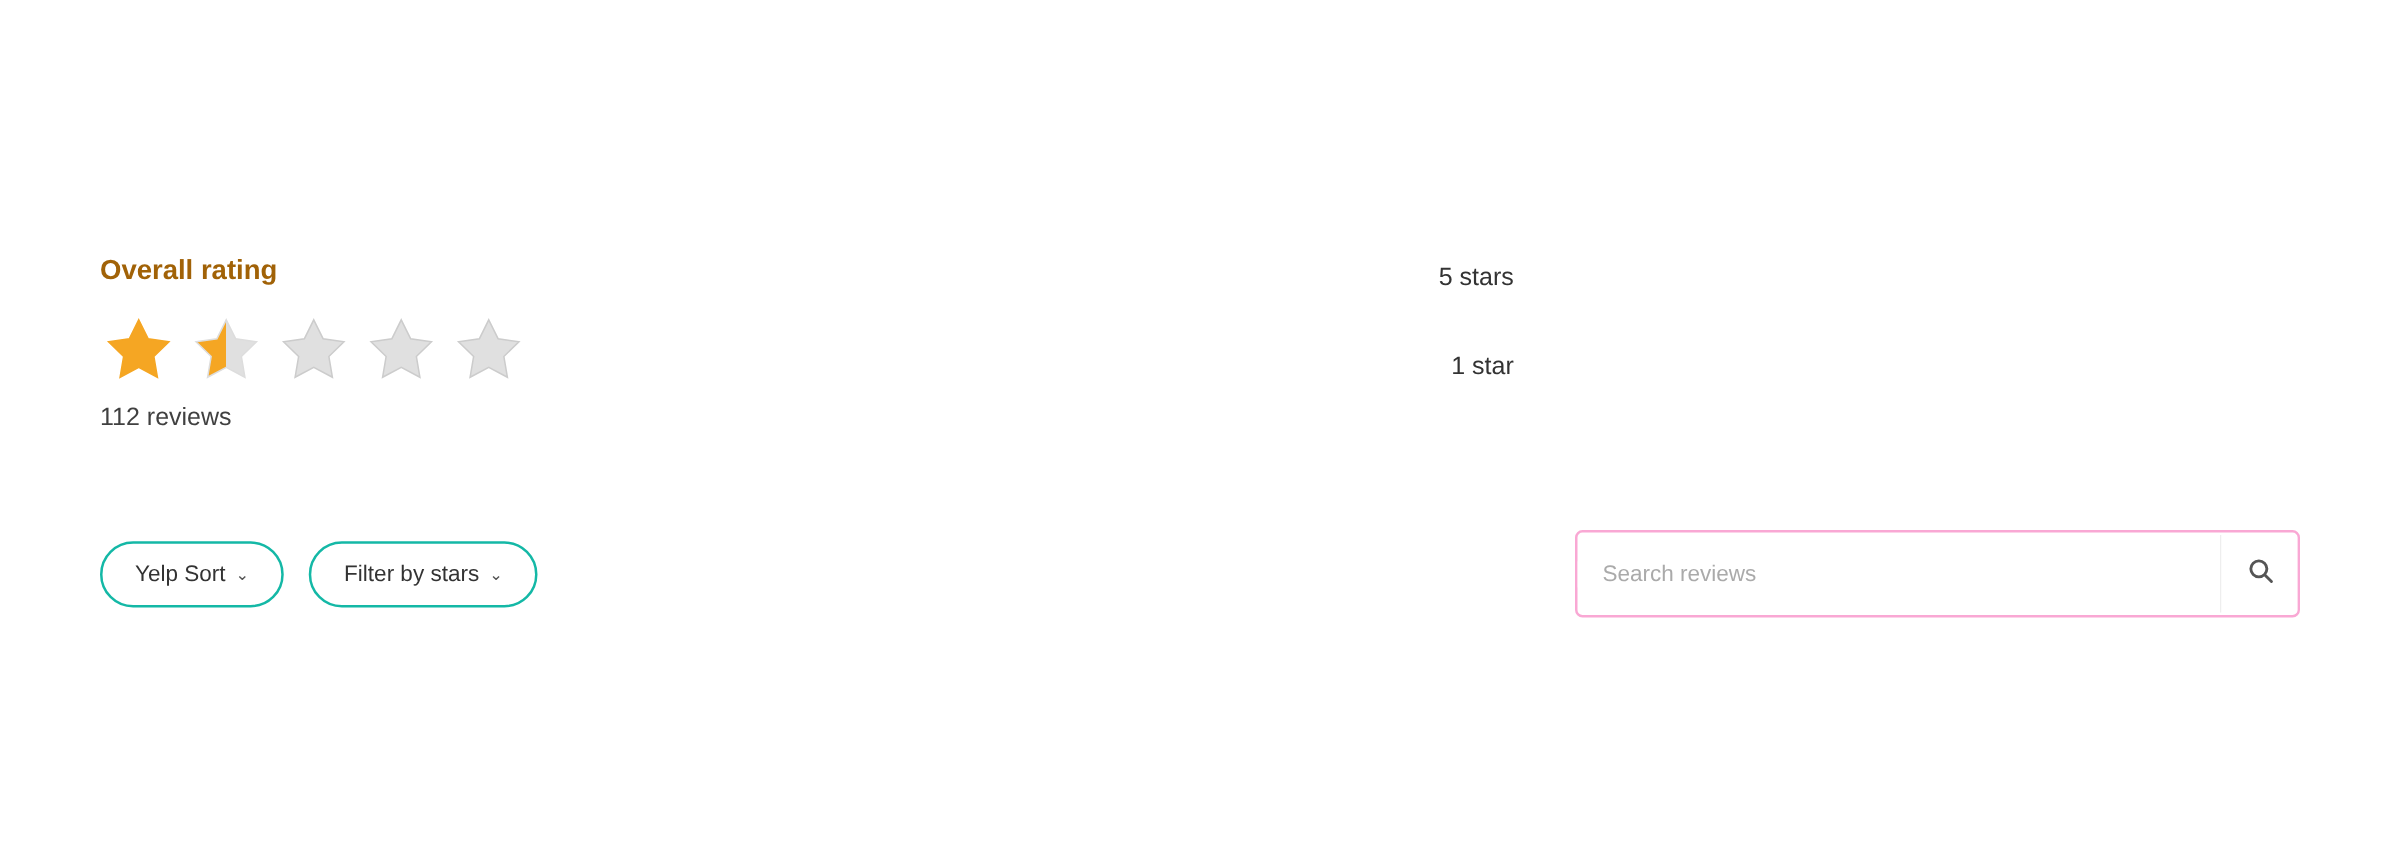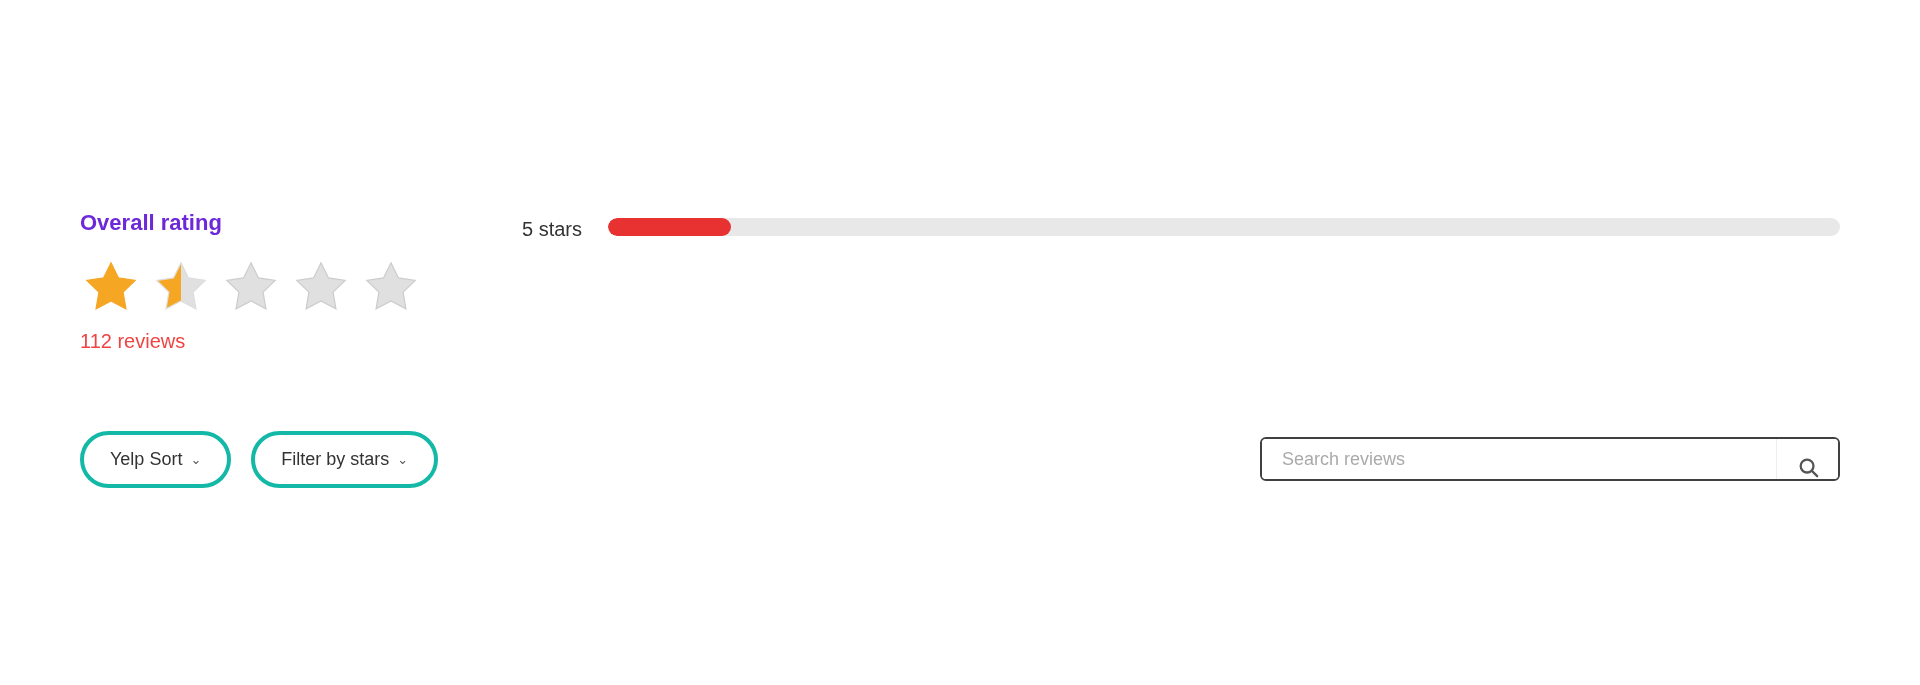--- a/index.html
+++ b/index.html
@@ -27,21 +27,21 @@
     }
 
     .overall-rating-section {
       min-width: 220px;
       flex-shrink: 0;
     }
 
     .overall-label {
       font-size: 22px;
       font-weight: 700;
-      color: #6d28d9;
+      color: #a16207;
       margin-bottom: 20px;
     }
 
     .stars-row {
       display: flex;
       gap: 8px;
       margin-bottom: 12px;
     }
 
     .star {
@@ -52,35 +52,37 @@
       justify-content: center;
     }
 
     .star svg {
       width: 58px;
       height: 58px;
     }
 
     .review-count {
       font-size: 20px;
-      color: #ef4444;
+      color: #404040;
       margin-top: 4px;
     }
 
     .rating-bars-section {
       flex: 1;
       display: flex;
       flex-direction: column;
       gap: 22px;
       padding-top: 8px;
     }
 
     .bar-row {
       display: flex;
+      align-items: center;
       gap: 26px;
+      flex-direction: column;
     }
 
     .bar-label {
       font-size: 20px;
       color: #333;
       width: 80px;
       text-align: right;
       flex-shrink: 0;
     }
 
@@ -103,45 +105,46 @@
       padding: 28px 80px;
       margin-top: 10px;
       gap: 20px;
     }
 
     .filter-btn {
       display: flex;
       align-items: center;
       gap: 8px;
       padding: 14px 26px;
-      border: 4px solid #14b8a6;
+      border: 2px solid #14b8a6;
       border-radius: 30px;
       background: #fff;
       font-size: 18px;
       color: #333;
       cursor: pointer;
       font-weight: 500;
     }
 
     .chevron-icon {
       font-size: 13px;
       color: #555;
     }
 
     .spacer {
       flex: 1;
     }
 
     .search-box {
       display: flex;
-      border: 2px solid #404040;
+      align-items: center;
+      border: 2px solid #f9a8d4;
       border-radius: 6px;
       overflow: hidden;
       width: 580px;
-      height: 44px;
+      height: 70px;
     }
 
     .search-input {
       flex: 1;
       border: none;
       outline: none;
       font-size: 18px;
       padding: 0 20px;
       color: #666;
     }
@@ -214,20 +217,26 @@
     </div>
     <div class="review-count">112 reviews</div>
   </div>
 
   <div class="rating-bars-section">
 
   <div class="bar-row">
         <div class="bar-label">5 stars</div>
         <div class="bar-track">
           <div class="bar-fill" style="width: 10%; background-color: rgb(232, 49, 49);"></div>
+        </div>
+      </div>
+      <div class="bar-row">
+        <div class="bar-label">1 star</div>
+        <div class="bar-track">
+          <div class="bar-fill" style="width: 95%; background-color: rgb(245, 197, 24);"></div>
         </div>
       </div>
     </div>
 
 </div>
 
 <div class="bottom-controls">
   <button class="filter-btn">
     <span>Yelp Sort</span>
     <span class="chevron-icon">⌄</span>

